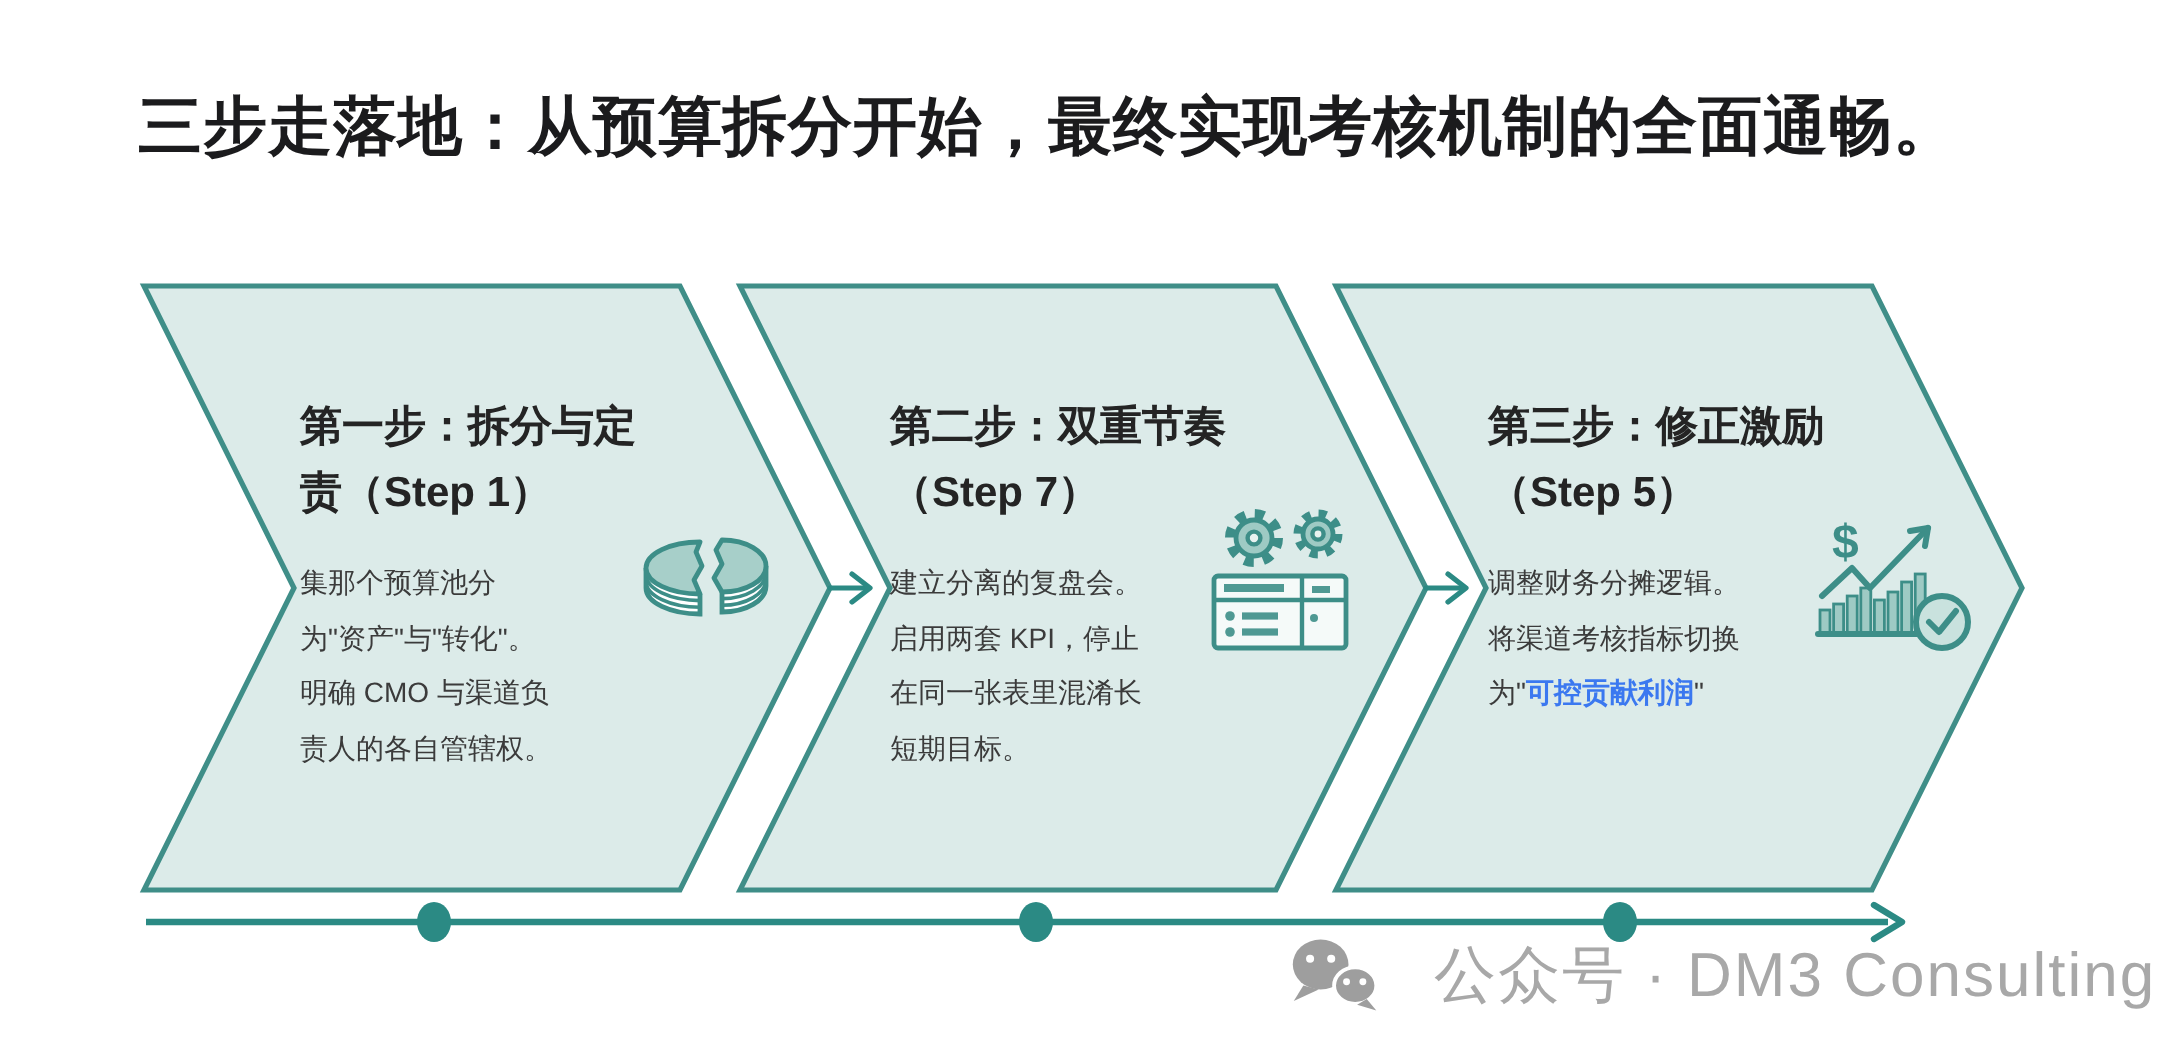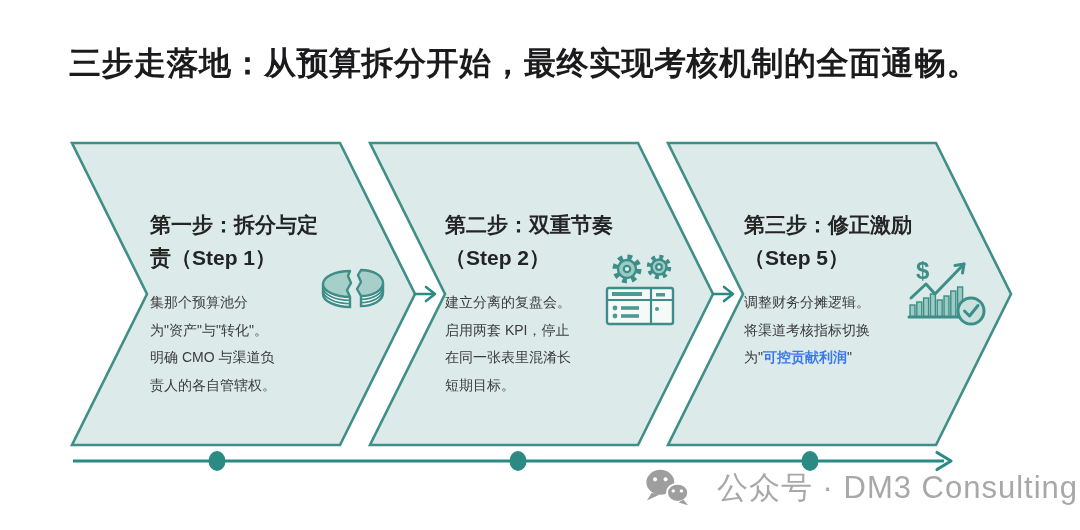--- a/index.html
+++ b/index.html
@@ -6,21 +6,21 @@
   .canvas {
     position:relative; width:1080px; height:530px; background:#ffffff;
     overflow:hidden; font-family:"Liberation Sans","DejaVu Sans",sans-serif;
   }
   .page-title {
     position:absolute; left:69px; top:42px; margin:0;
     font-size:32px; font-weight:700; color:#1b1b1d; letter-spacing:0.5px;
     white-space:nowrap;
   }
   .diagram-layer { position:absolute; left:0; top:0; }
-  .step-text { position:absolute; top:208px; width:216px; }
+  .step-text { position:absolute; top:197px; width:216px; }
   .step-text h3 {
     margin:0; font-size:21px; font-weight:700; color:#242424;
     line-height:33px; white-space:pre-line;
   }
   .step-text p {
     margin:15px 0 0 0; font-size:14px; font-weight:400; color:#3b3b3b;
     line-height:27.5px; white-space:pre-line;
   }
   .step-1-text { left:150px; }
   .step-2-text { left:445px; }
@@ -75,21 +75,21 @@
     <h3>第一步：拆分与定
 责（Step 1）</h3>
     <p>集那个预算池分
 为"资产"与"转化"。
 明确 CMO 与渠道负
 责人的各自管辖权。</p>
   </div>
 
   <div class="step-text step-2-text">
     <h3>第二步：双重节奏
-（Step 2）</h3>
+（Step 7）</h3>
     <p>建立分离的复盘会。
 启用两套 KPI，停止
 在同一张表里混淆长
 短期目标。</p>
   </div>
 
   <div class="step-text step-3-text">
     <h3>第三步：修正激励
 （Step 5）</h3>
     <p><span>调整财务分摊逻辑。

